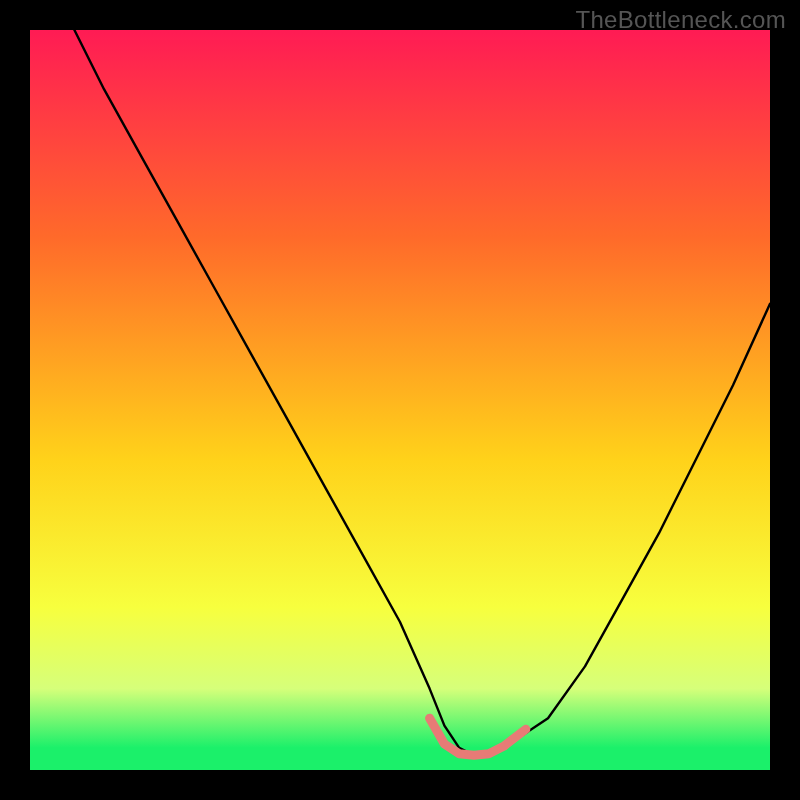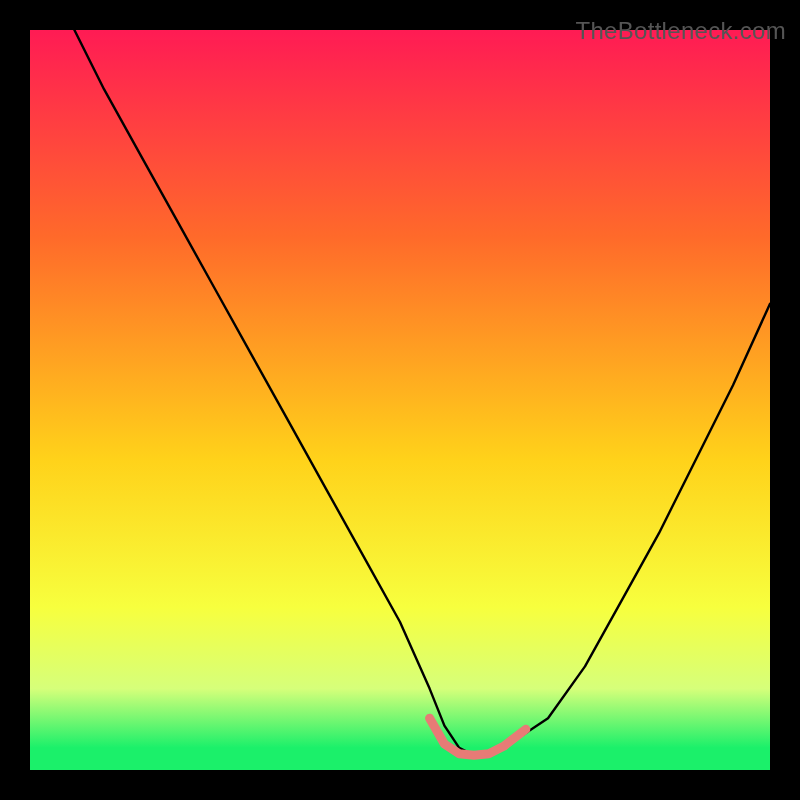--- a/index.html
+++ b/index.html
@@ -12,21 +12,21 @@
     font-family: Arial, Helvetica, sans-serif;
   }
   .stage {
     position: relative;
     width: 800px;
     height: 800px;
     background: #000;
   }
   .watermark {
     position: absolute;
-    top: 17px;
+    top: 6px;
     right: 14px;
     color: #555;
     font-size: 24px;
     font-weight: 400;
     letter-spacing: 0.3px;
     z-index: 5;
   }
   svg {
     position: absolute;
     left: 30px;

